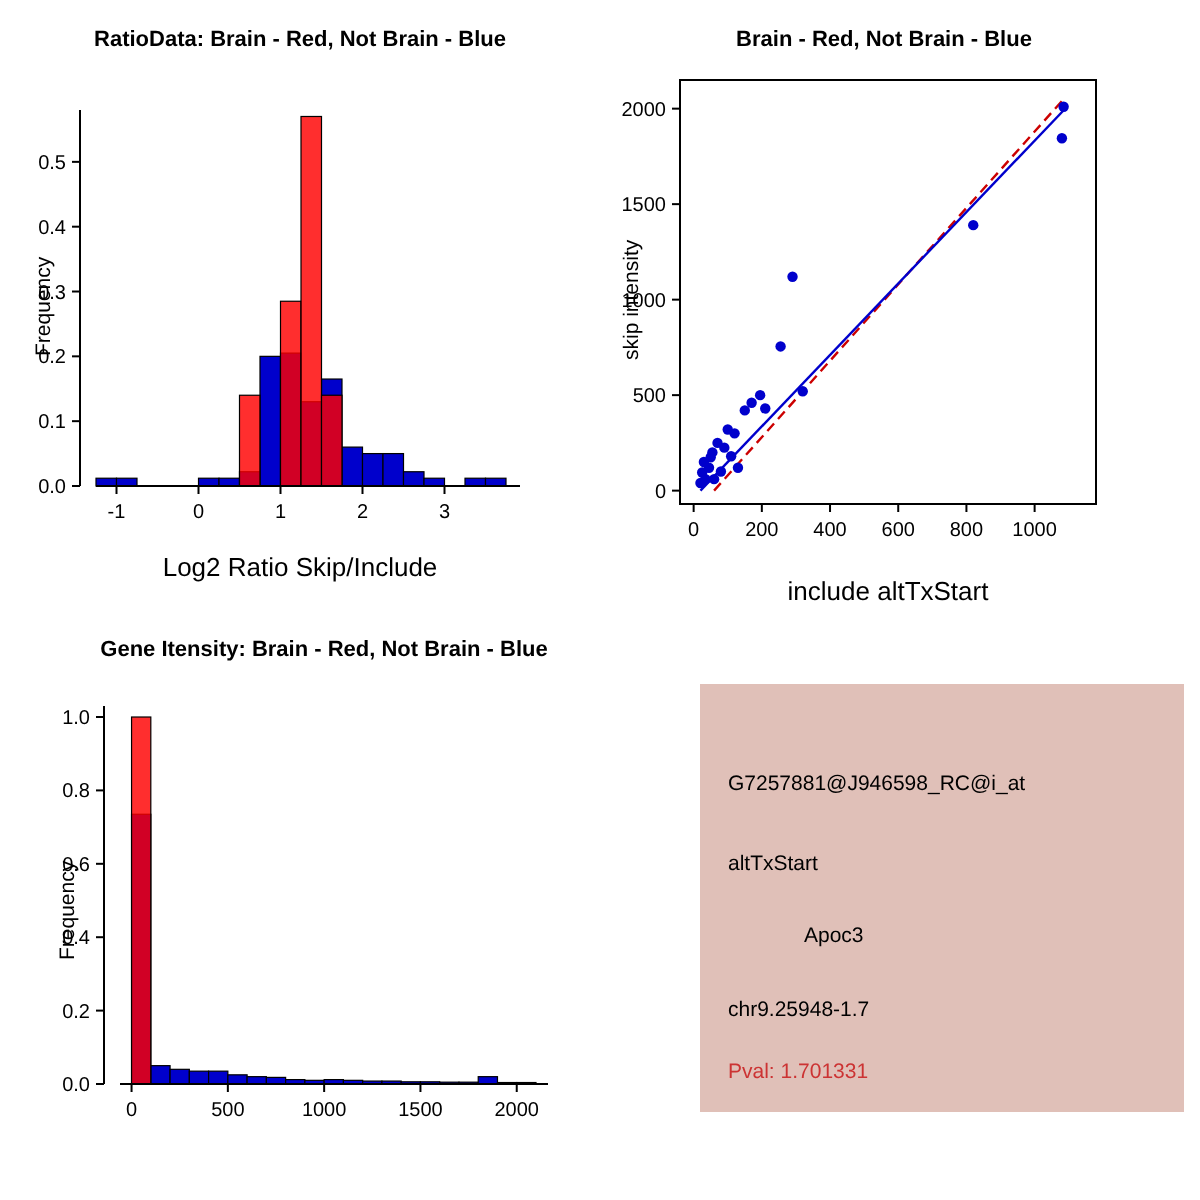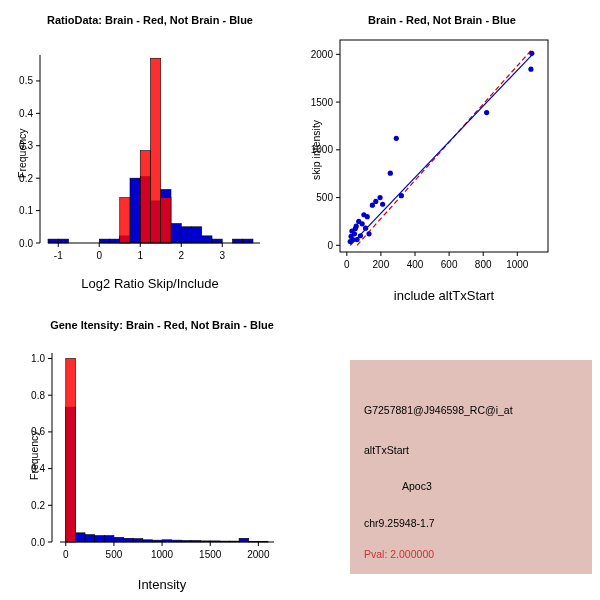--- a/index.html
+++ b/index.html
@@ -50,21 +50,21 @@
   
   #panel-scatter { left: 292px; top: 0px; width: 300px; height: 300px; }
   #panel-scatter .panel-title { position: absolute; left: 0; top: 14px; width: 300px; }
 
   
   #panel-hist-intensity { left: 0px; top: 305px; width: 300px; height: 295px; margin-left: 12px; }
   #panel-hist-intensity .panel-title { position: absolute; left: 0; top: 14px; width: 300px; text-align: center; }
 
   
   #panel-info {
-    left: 350px; top: 360px; width: 242px; height: 214px;
+    left: 350px; top: 342px; width: 242px; height: 214px;
     background: #e0c0b8;
   }
   #panel-info .info-line {
     position: absolute;
     left: 14px;
     font-size: 10.5px;
     color: #000000;
     white-space: nowrap;
   }
   #panel-info .info-line.pval { color: #cc3333; }
@@ -241,23 +241,22 @@
         <line x1="40" y1="163.60194174757282" x2="36" y2="163.60194174757282" stroke="#000" stroke-width="1"></line>
         <text x="33" y="167.10194174757282" text-anchor="end" class="tick-text">0.4</text>
         <line x1="40" y1="126.90291262135923" x2="36" y2="126.90291262135923" stroke="#000" stroke-width="1"></line>
         <text x="33" y="130.40291262135923" text-anchor="end" class="tick-text">0.6</text>
         <line x1="40" y1="90.20388349514565" x2="36" y2="90.20388349514565" stroke="#000" stroke-width="1"></line>
         <text x="33" y="93.70388349514565" text-anchor="end" class="tick-text">0.8</text>
         <line x1="40" y1="53.50485436893203" x2="36" y2="53.50485436893203" stroke="#000" stroke-width="1"></line>
         <text x="33" y="57.00485436893203" text-anchor="end" class="tick-text">1.0</text>
       </g>
   </svg>
-  <div class="axis-label" style="position:absolute; left:20px; top:272px; width:260px;">Intensity</div>
   <div class="axis-label-y" style="left:16px; top:175px;">Frequency</div>
 </div>
 
 <div class="panel" id="panel-info">
   <div class="info-line" style="top:44px;">G7257881@J946598_RC@i_at</div>
   <div class="info-line" style="top:84px;">altTxStart</div>
   <div class="info-line" style="top:120px;margin-left:38px;">Apoc3</div>
   <div class="info-line" style="top:157px;">chr9.25948-1.7</div>
-  <div class="info-line pval" style="top:188px;">Pval: 2.000000</div>
+  <div class="info-line pval" style="top:188px;">Pval: 1.701331</div>
 </div>
 
 </body></html>

